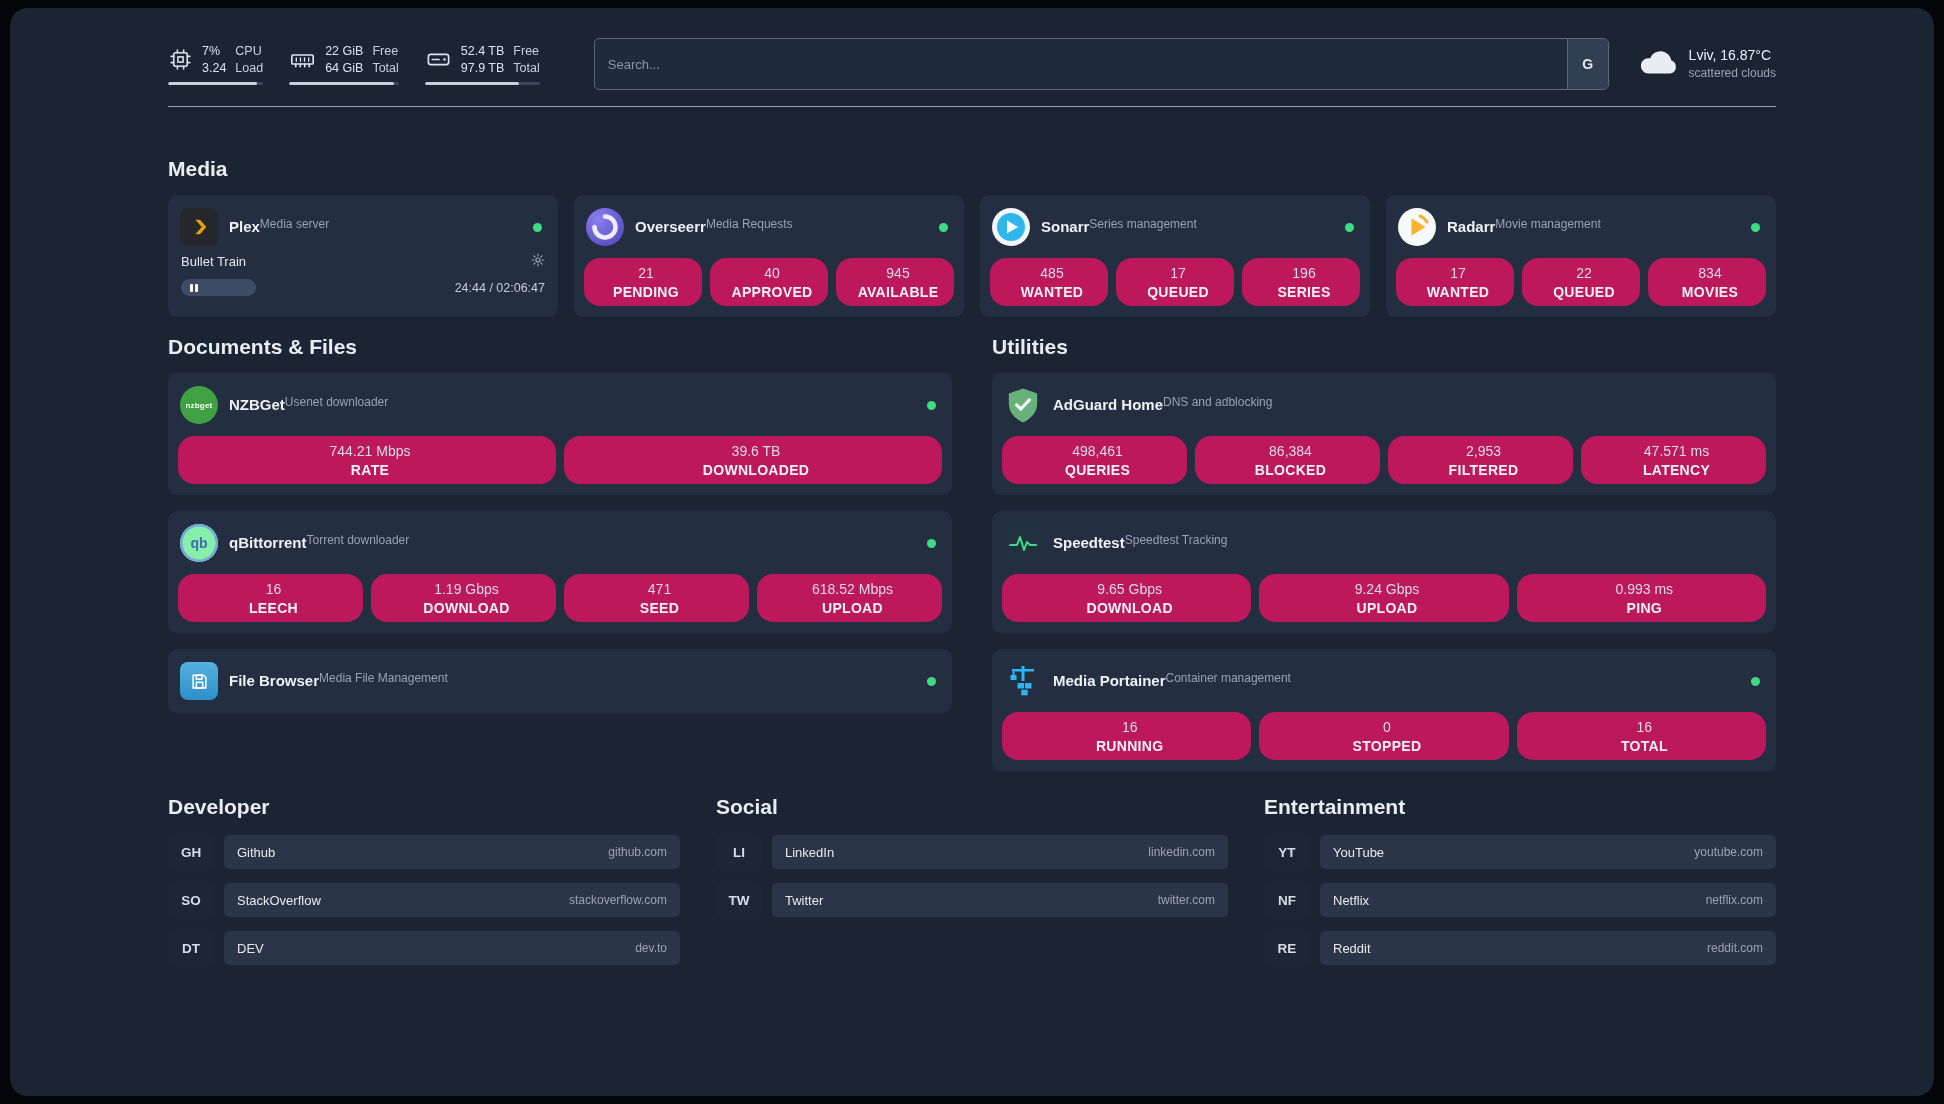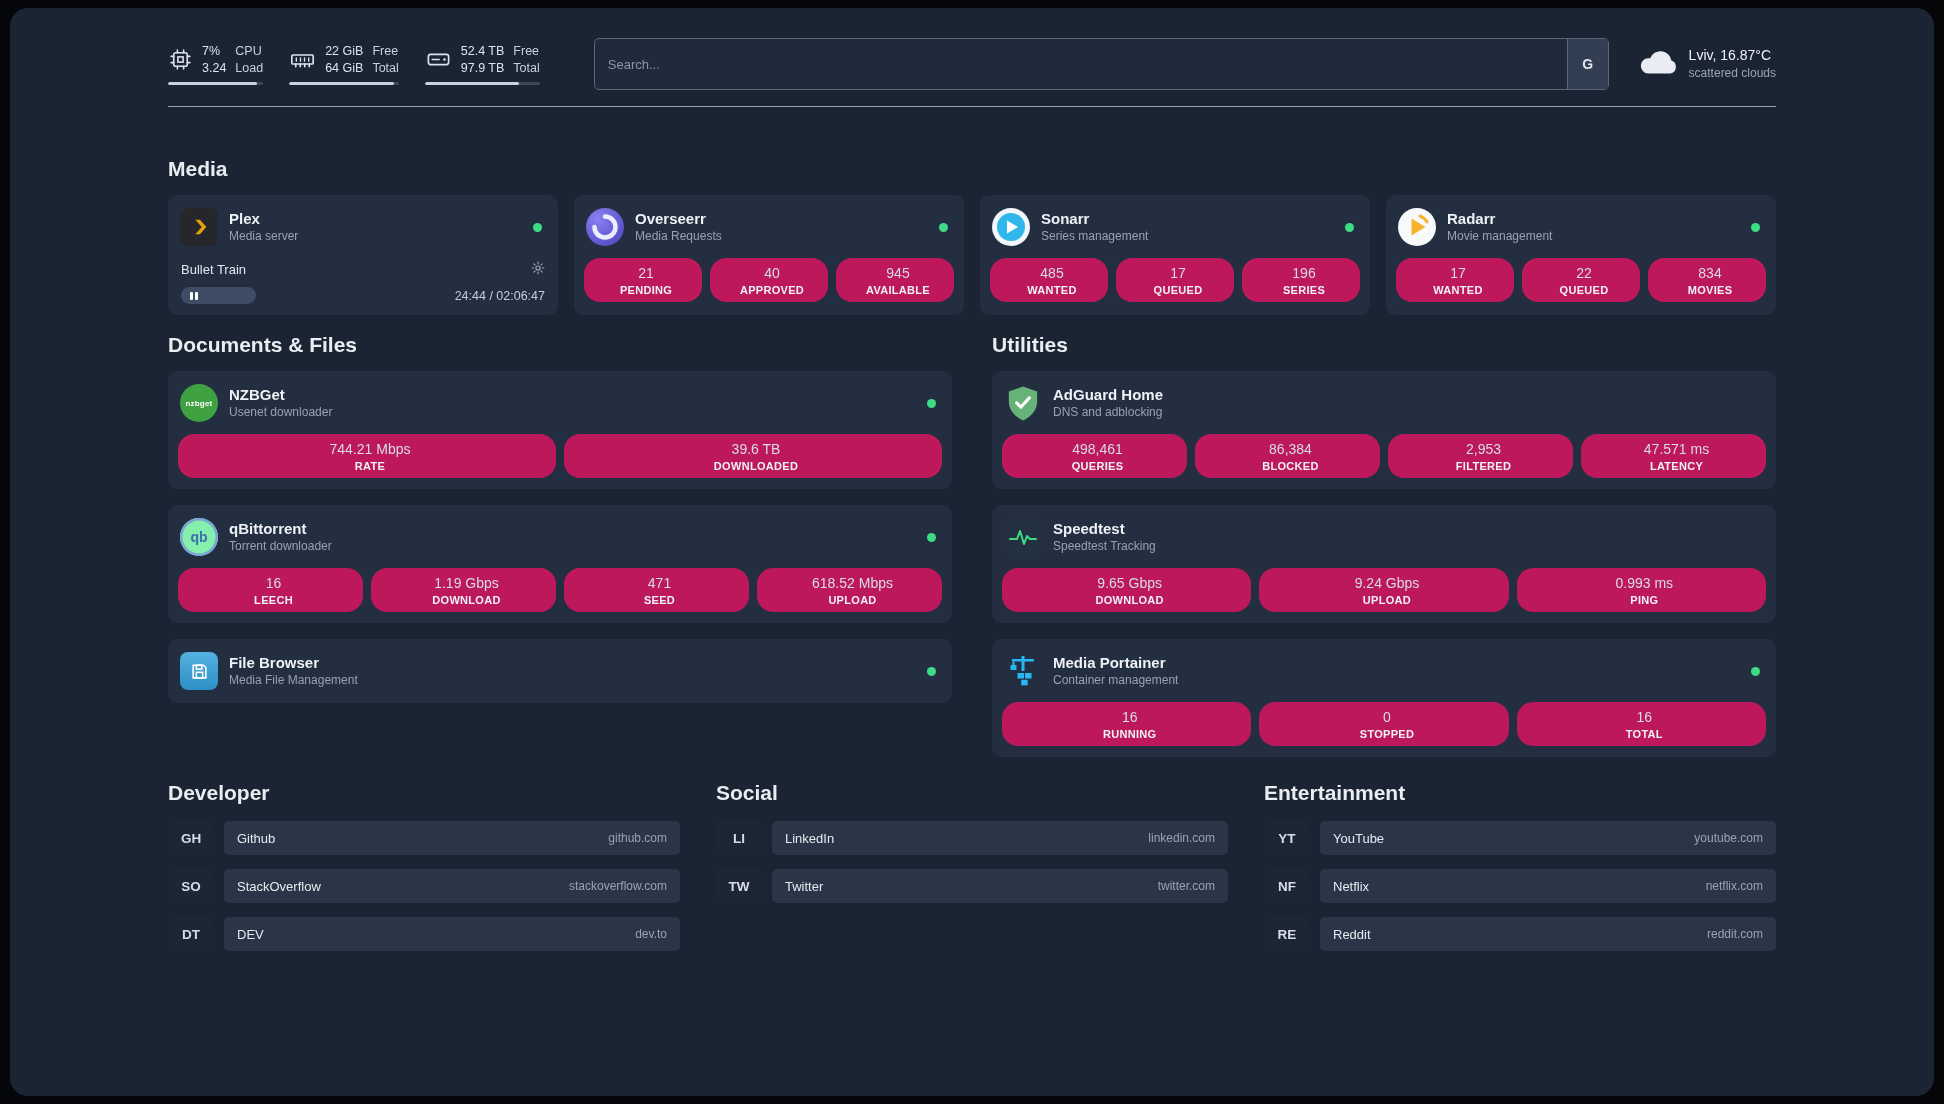--- a/index.html
+++ b/index.html
@@ -32,31 +32,31 @@
   .section-title{font-size:21px;font-weight:600;color:#e9edf2;}
   .media-section{margin-top:50px;}
   .media-grid{margin-top:14px;display:grid;grid-template-columns:repeat(4,1fr);gap:16px;}
   .twocol{margin-top:18px;display:grid;grid-template-columns:1fr 1fr;column-gap:40px;align-items:start;}
   .col-stack{margin-top:14px;display:flex;flex-direction:column;gap:16px;}
 
   
   .card{background:#232e40;border-radius:9px;padding:10px 10px 11px 10px;cursor:pointer;}
   .card-header{display:flex;align-items:center;gap:11px;padding:3px 2px 3px 2px;}
   .appicon{width:38px;height:38px;flex:none;display:flex;align-items:center;justify-content:center;border-radius:8px;}
-  .titles{display:flex;flex-direction:column;line-height:1.3;}
+  .titles{display:flex;flex-direction:row;line-height:1.3;text-align:right;}
   .app-name{font-size:15px;font-weight:600;color:#eef1f6;}
   .app-sub{font-size:12px;color:#98a2b3;}
   .dot{width:9px;height:9px;border-radius:50%;background:#3ddc84;margin-left:auto;margin-right:4px;flex:none;}
   .stats{display:flex;gap:8px;margin-top:9px;}
   .stat{flex:1;background:#be185d;border-radius:16px;text-align:center;padding:7px 2px 6px 8px;}
   .stat-value{font-size:14px;color:#d7dde6;}
-  .stat-label{font-size:11px;font-weight:700;color:#eef2f7;margin-top:3px;letter-spacing:.3px;}
+  .stat-label{font-size:14px;font-weight:700;color:#eef2f7;margin-top:3px;letter-spacing:.3px;}
 
   
-  .player{margin-top:12px;padding:0 3px;}
+  .player{margin-top:4px;padding:0 3px;}
   .player-top{display:flex;align-items:center;justify-content:space-between;font-size:13px;color:#e3e8ef;}
   .player-bottom{display:flex;align-items:center;justify-content:space-between;margin-top:9px;}
   .pill{width:66px;height:17px;background:#3e4c66;border-radius:9px;display:flex;align-items:center;padding-left:9px;gap:2.5px;cursor:pointer;}
   .pause-bar{width:2.5px;height:8px;background:#fff;border-radius:1px;}
   .player-time{font-size:12.5px;color:#c6cdd8;}
 
   
   .icon-plex{background:#25272b;}
   .icon-overseerr,.icon-sonarr,.icon-radarr,.icon-nzbget,.icon-qbit{border-radius:50%;}
   .icon-overseerr{background:radial-gradient(circle at 32% 28%,#8a7ff0,#4b43bb);}

